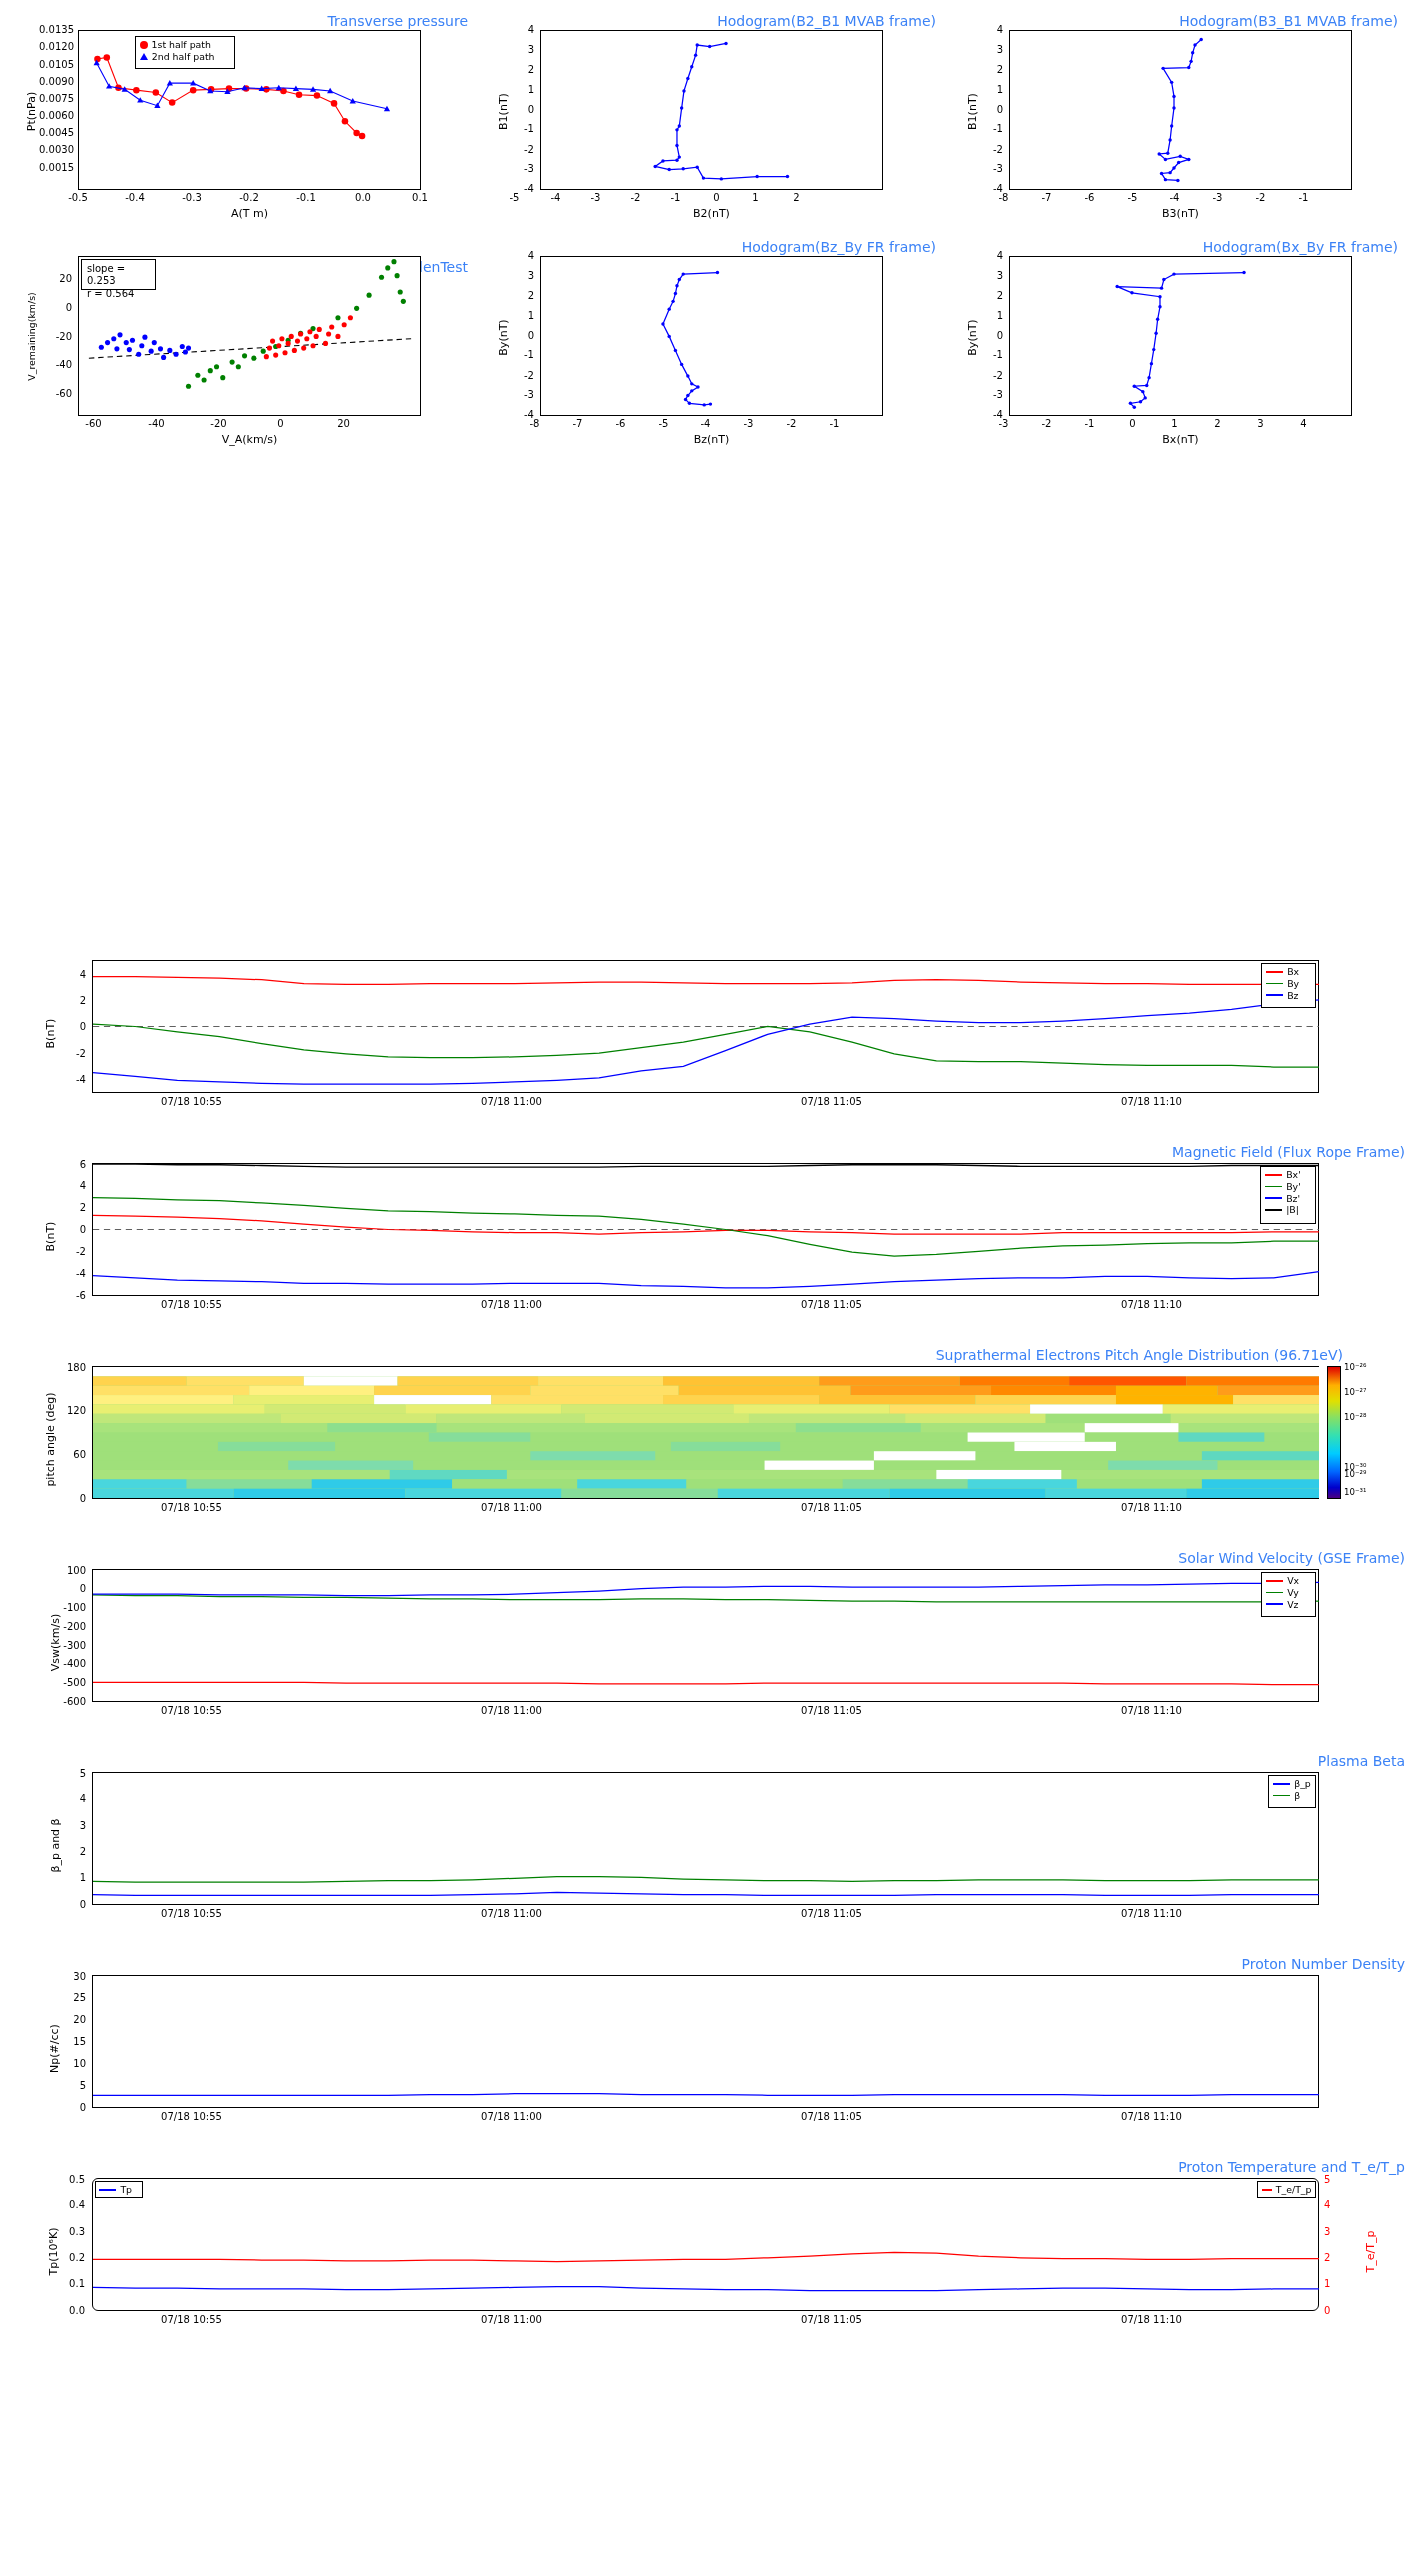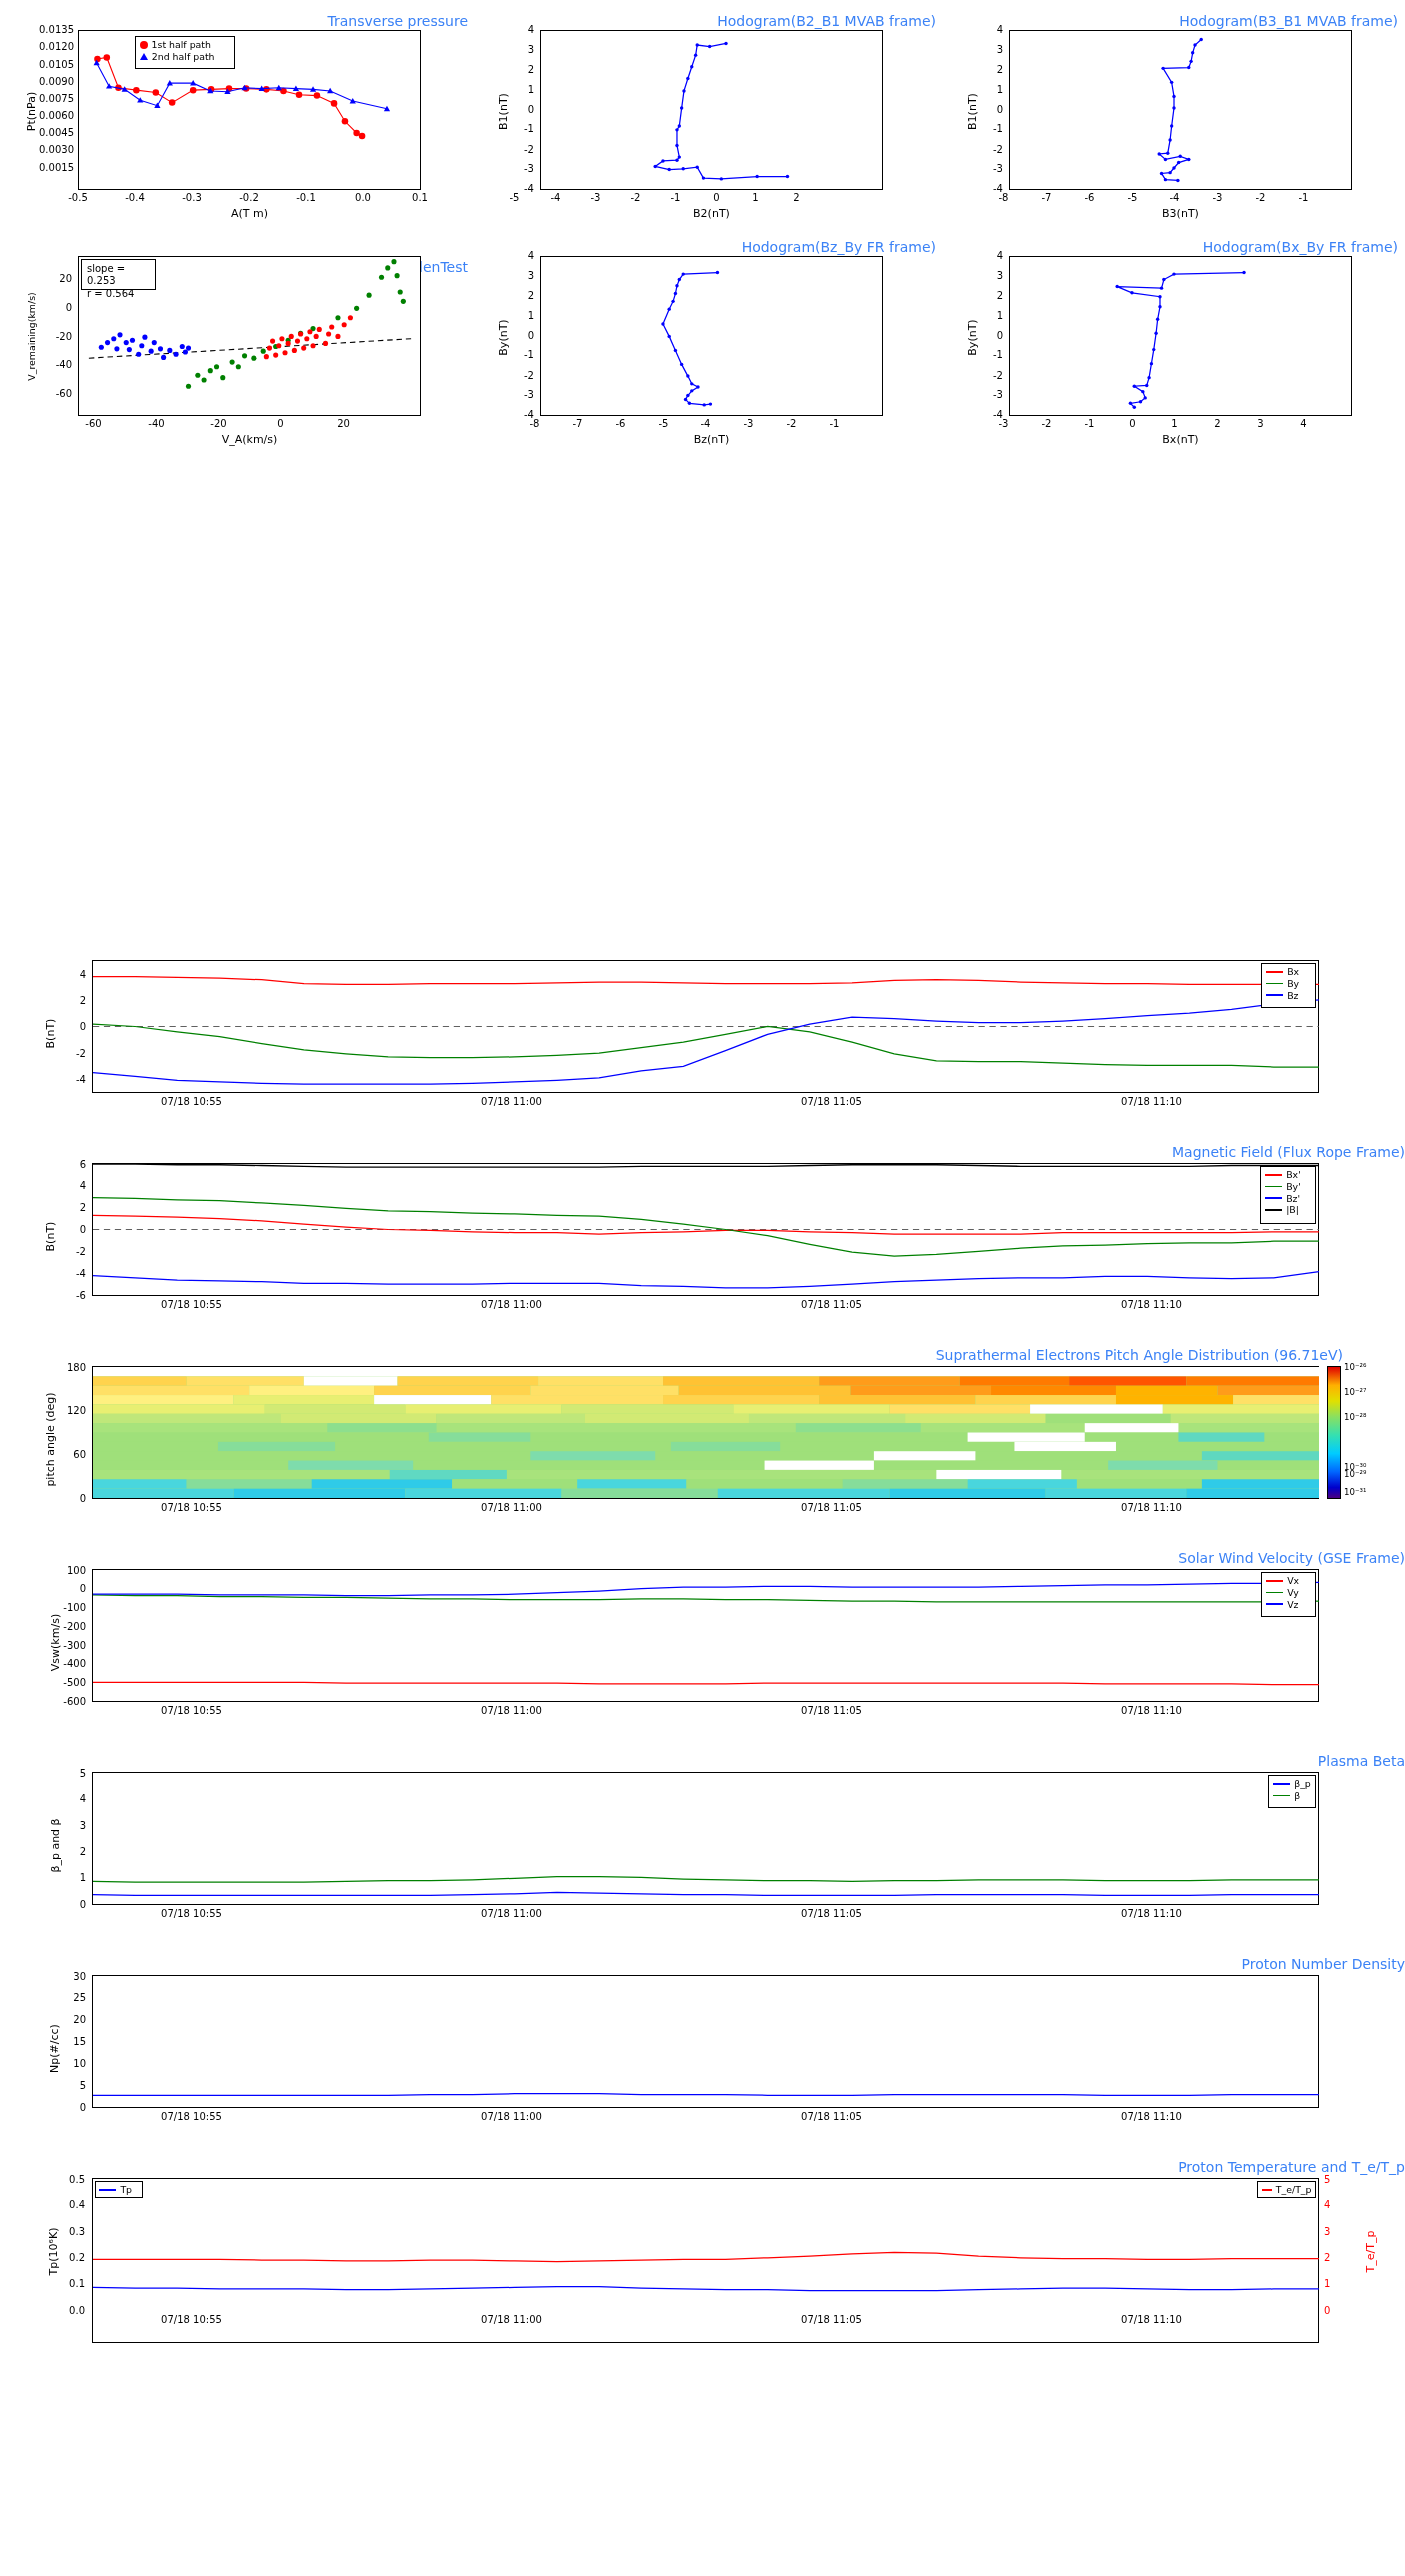--- a/index.html
+++ b/index.html
@@ -690,21 +690,21 @@
     <div class="ticky" style="left:55px;top:132px;width:31px;">5</div>
     <div class="ticky" style="left:55px;top:154px;width:31px;">0</div>
     <div class="tick" style="left:141px;top:163px;width:101px;text-align:center;">07/18 10:55</div>
     <div class="tick" style="left:461px;top:163px;width:101px;text-align:center;">07/18 11:00</div>
     <div class="tick" style="left:781px;top:163px;width:101px;text-align:center;">07/18 11:05</div>
     <div class="tick" style="left:1101px;top:163px;width:101px;text-align:center;">07/18 11:10</div>
   </div>
 
   <div class="panel" style="left:0px;top:2151px;width:1405px;height:211px;">
     <div class="title" style="left:0px;top:7.8px;width:1405px;">Proton Temperature and T_e/T_p</div>
-    <div class="plotbox" style="left:92px;top:27px;width:1227px;height:165px;">
+    <div class="plotbox" style="left:92px;top:27px;width:1227px;height:133px;border-radius:6px;">
       <svg width="1226" height="131" viewBox="0 0 1570 168" preserveAspectRatio="none">
         <polyline fill="none" stroke="#0000ff" stroke-width="1.6" points="0,139 54,140 108,140 162,141 216,141 270,141 324,142 378,142 432,141 486,140 540,139 594,138 648,138 702,140 756,141 810,142 864,142 918,143 972,143 1026,143 1080,143 1134,142 1188,141 1242,140 1296,140 1350,141 1404,142 1458,142 1512,141 1570,141"></polyline>
         <polyline fill="none" stroke="#ff0000" stroke-width="1.6" points="0,103 54,103 108,103 162,103 216,104 270,104 324,105 378,105 432,104 486,104 540,105 594,106 648,105 702,104 756,103 810,103 864,101 918,99 972,96 1026,94 1080,95 1134,99 1188,101 1242,102 1296,102 1350,103 1404,103 1458,102 1512,102 1570,102"></polyline>
       </svg>
       <div class="legendbox" style="left:1.6px;top:1.6px;width:48px;height:17px;">
         <div class="legrow">
             <span class="legline" style="background:#0000ff;"></span>
             <span class="legtxt">Tp</span>
           </div>
       </div>

